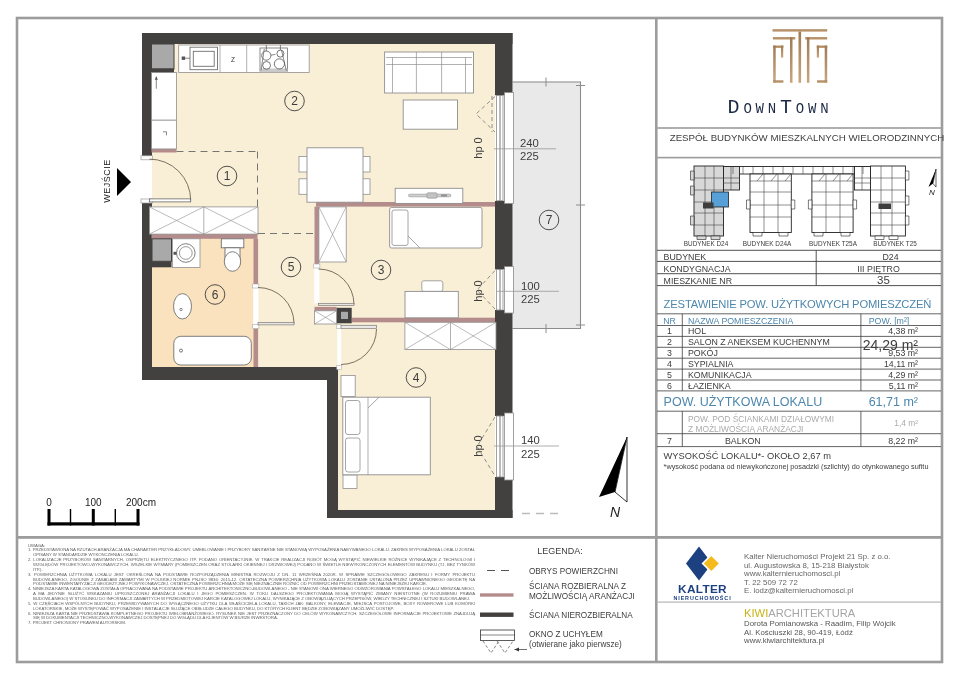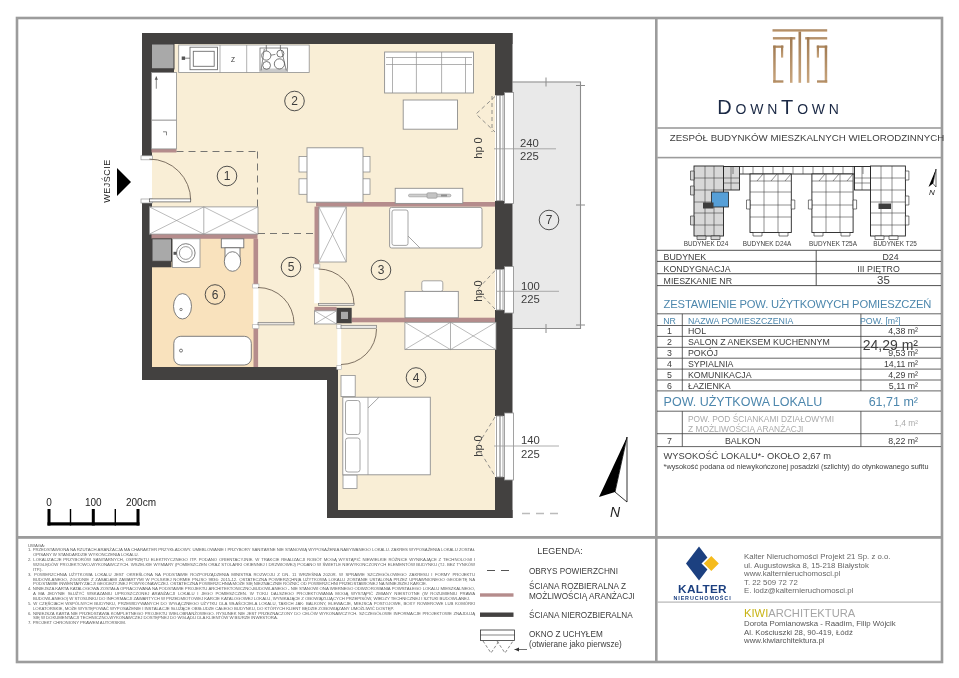--- a/index.html
+++ b/index.html
@@ -482,21 +482,21 @@
 
   <g>
     <polygon points="699,546.5 686,563.5 699,580.5 712,563.5" fill="#1c4080"></polygon>
     <polygon points="711,554 701.5,563.5 711,573 720.5,563.5" fill="#fff"></polygon>
     <polygon points="711.3,556 703.8,563.5 711.3,571 718.8,563.5" fill="#f5bb1d"></polygon>
   </g>
 
   <rect x="657.3" y="601.5" width="283.7" height="1.2" fill="#b5b5b5"></rect>
 </svg>
 
-<div class="t" style="left:656px;top:95.5px;width:248px;text-align:center;font-family:Liberation Sans, sans-serif;color:#1b2945;letter-spacing:3.8px;">
+<div class="t" style="left:656px;top:95.5px;width:248px;text-align:center;font-family:Liberation Mono, monospace;color:#1b2945;letter-spacing:3.8px;">
   <span style="font-size:20px;">D</span><span style="font-size:14px;">OWN</span><span style="font-size:20px;">T</span><span style="font-size:14px;">OWN</span>
 </div>
 
 <div class="t" style="left:656px;top:131.8px;width:302px;text-align:center;font-size:9.7px;color:#3d3d3d;">ZESPÓŁ BUDYNKÓW MIESZKALNYCH WIELORODZINNYCH</div>
 
 <div class="t" style="left:668px;top:239.5px;width:76px;text-align:center;font-size:6.4px;color:#3d3d3d;">BUDYNEK D24</div>
 <div class="t" style="left:729px;top:239.5px;width:76px;text-align:center;font-size:6.4px;color:#3d3d3d;">BUDYNEK D24A</div>
 <div class="t" style="left:795px;top:239.5px;width:76px;text-align:center;font-size:6.4px;color:#3d3d3d;">BUDYNEK T25A</div>
 <div class="t" style="left:857px;top:239.5px;width:76px;text-align:center;font-size:6.4px;color:#3d3d3d;">BUDYNEK T25</div>
 
@@ -504,21 +504,21 @@
 <div class="t" style="left:816px;top:252px;width:149px;text-align:center;font-size:8.8px;">D24</div>
 <div class="t" style="left:663.6px;top:263.8px;font-size:8.8px;">KONDYGNACJA</div>
 <div class="t" style="left:816px;top:263.8px;width:125px;text-align:center;font-size:8.8px;">III PIĘTRO</div>
 <div class="t" style="left:663.6px;top:275.5px;font-size:8.8px;">MIESZKANIE NR</div>
 <div class="t" style="left:816px;top:273.8px;width:135px;text-align:center;font-size:11.5px;">35</div>
 
 <div class="t" style="left:663.6px;top:298px;font-size:11.2px;letter-spacing:-0.15px;color:#4d87ad;">ZESTAWIENIE POW. UŻYTKOWYCH POMIESZCZEŃ</div>
 
 <div class="t" style="left:657px;top:316px;width:25px;text-align:center;font-size:8.8px;color:#4d87ad;">NR</div>
 <div class="t" style="left:688px;top:316px;font-size:8.8px;color:#4d87ad;">NAZWA POMIESZCZENIA</div>
-<div class="t" style="left:860px;top:316px;width:58px;text-align:left;font-size:8.8px;color:#4d87ad;">POW. [m²]</div>
+<div class="t" style="left:860px;top:316px;width:58px;text-align:center;font-size:8.8px;color:#4d87ad;">POW. [m²]</div>
 
 <div class="t" style="left:657px;top:326.3px;width:25px;text-align:center;font-size:8.8px;">1</div>
 <div class="t" style="left:688px;top:326.3px;font-size:8.8px;">HOL</div>
 <div class="t" style="left:860px;top:326.3px;width:58px;text-align:right;font-size:8.8px;">4,38 m²</div>
 <div class="t" style="left:657px;top:337.2px;width:25px;text-align:center;font-size:8.8px;">2</div>
 <div class="t" style="left:688px;top:337.2px;font-size:8.8px;">SALON Z ANEKSEM KUCHENNYM</div>
 <div class="t" style="left:860px;top:337.2px;width:58px;text-align:right;font-size:14px;">24,29 m²</div>
 <div class="t" style="left:657px;top:348.1px;width:25px;text-align:center;font-size:8.8px;">3</div>
 <div class="t" style="left:688px;top:348.1px;font-size:8.8px;">POKÓJ</div>
 <div class="t" style="left:860px;top:348.1px;width:58px;text-align:right;font-size:8.8px;">9,53 m²</div>

